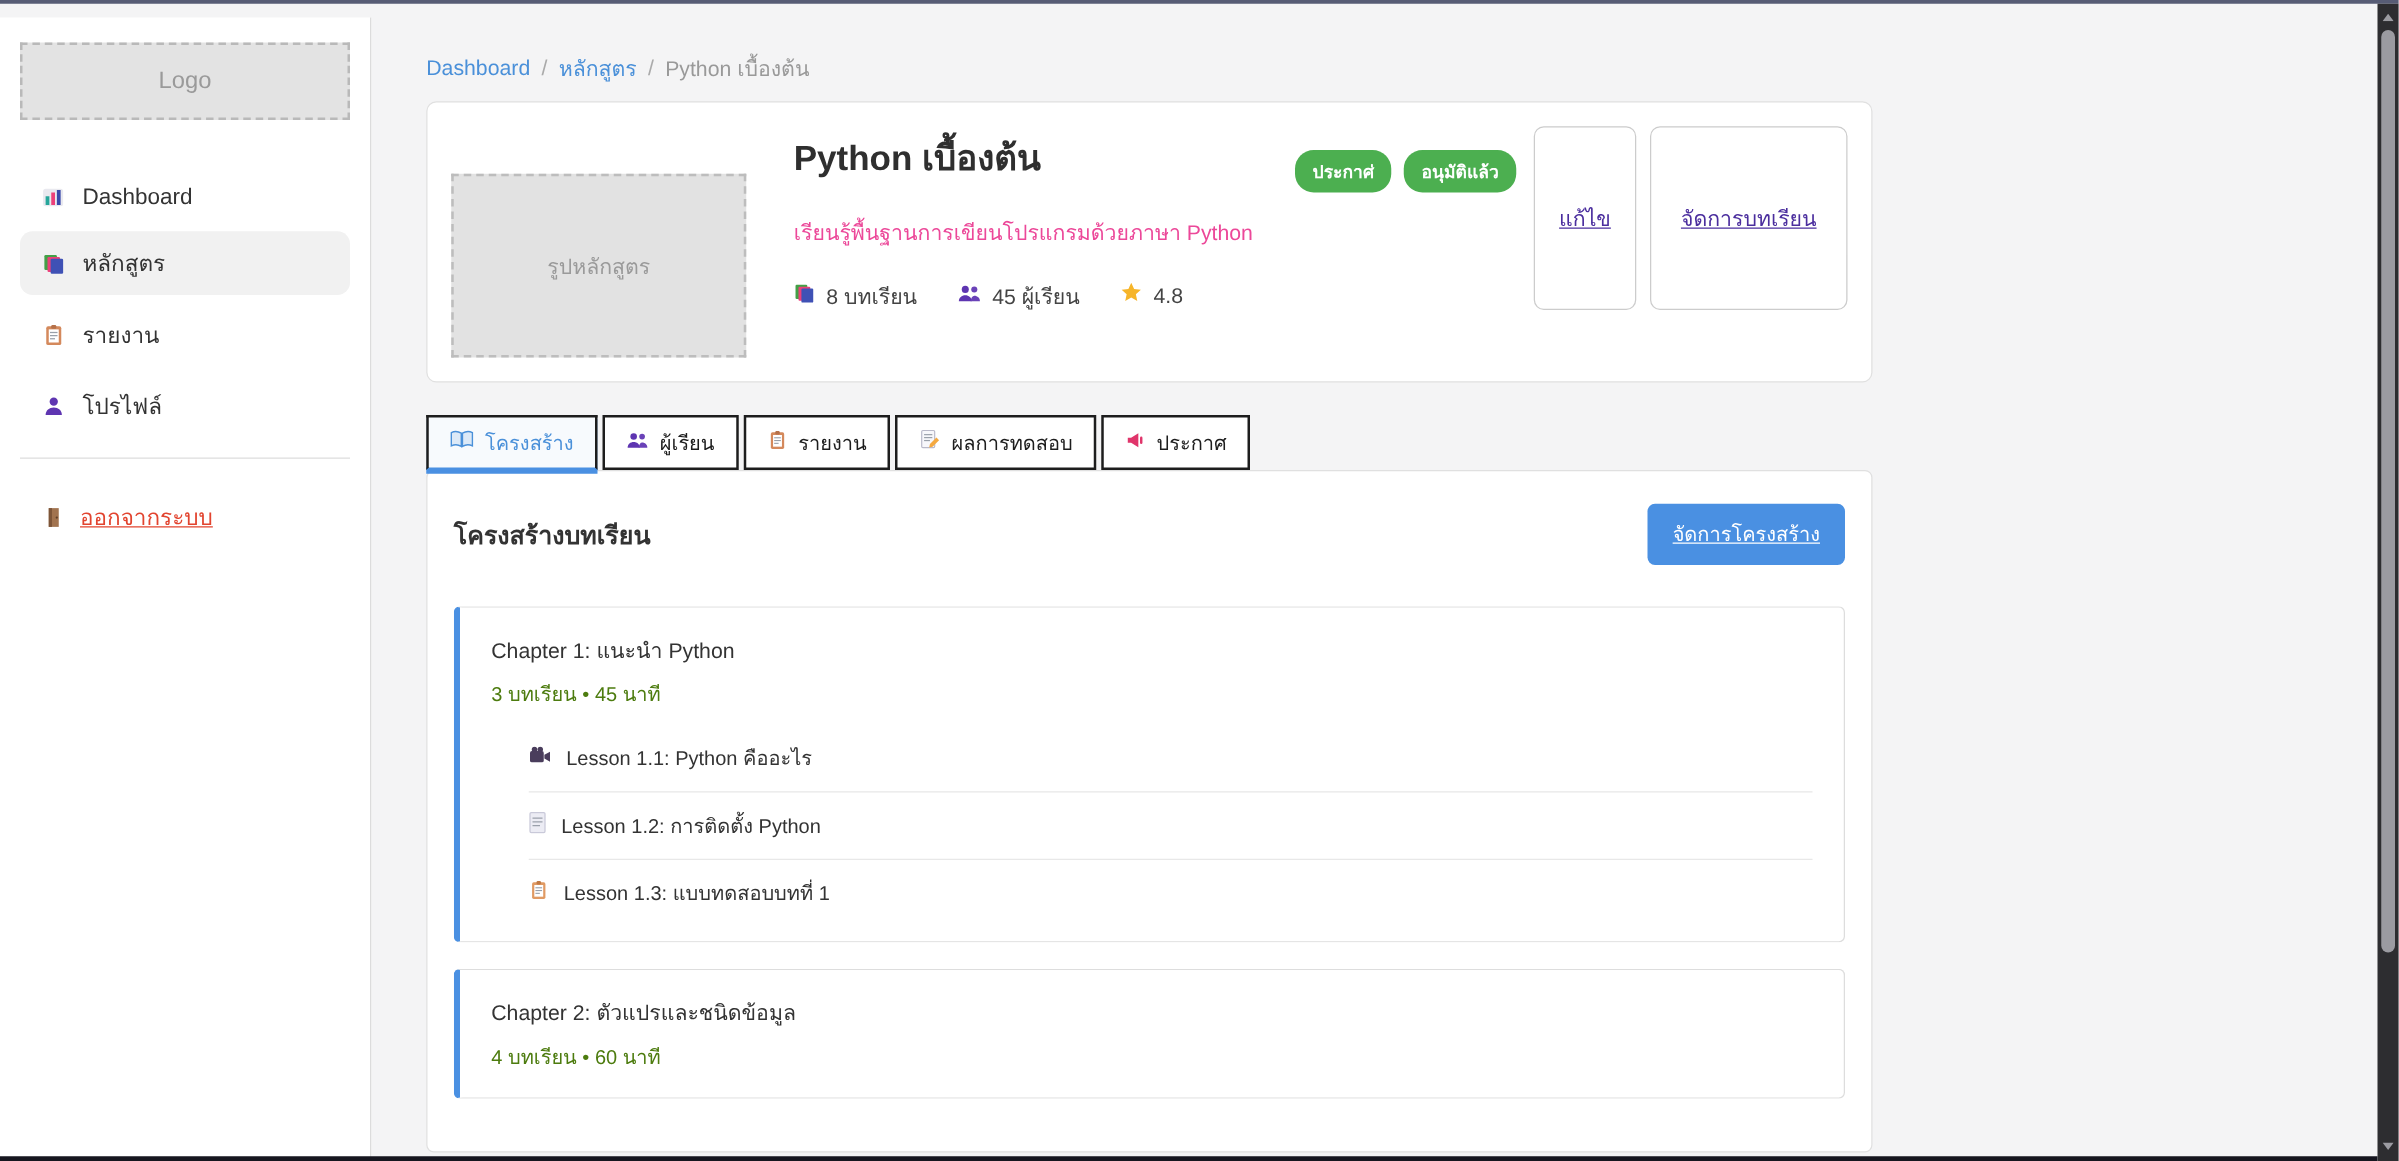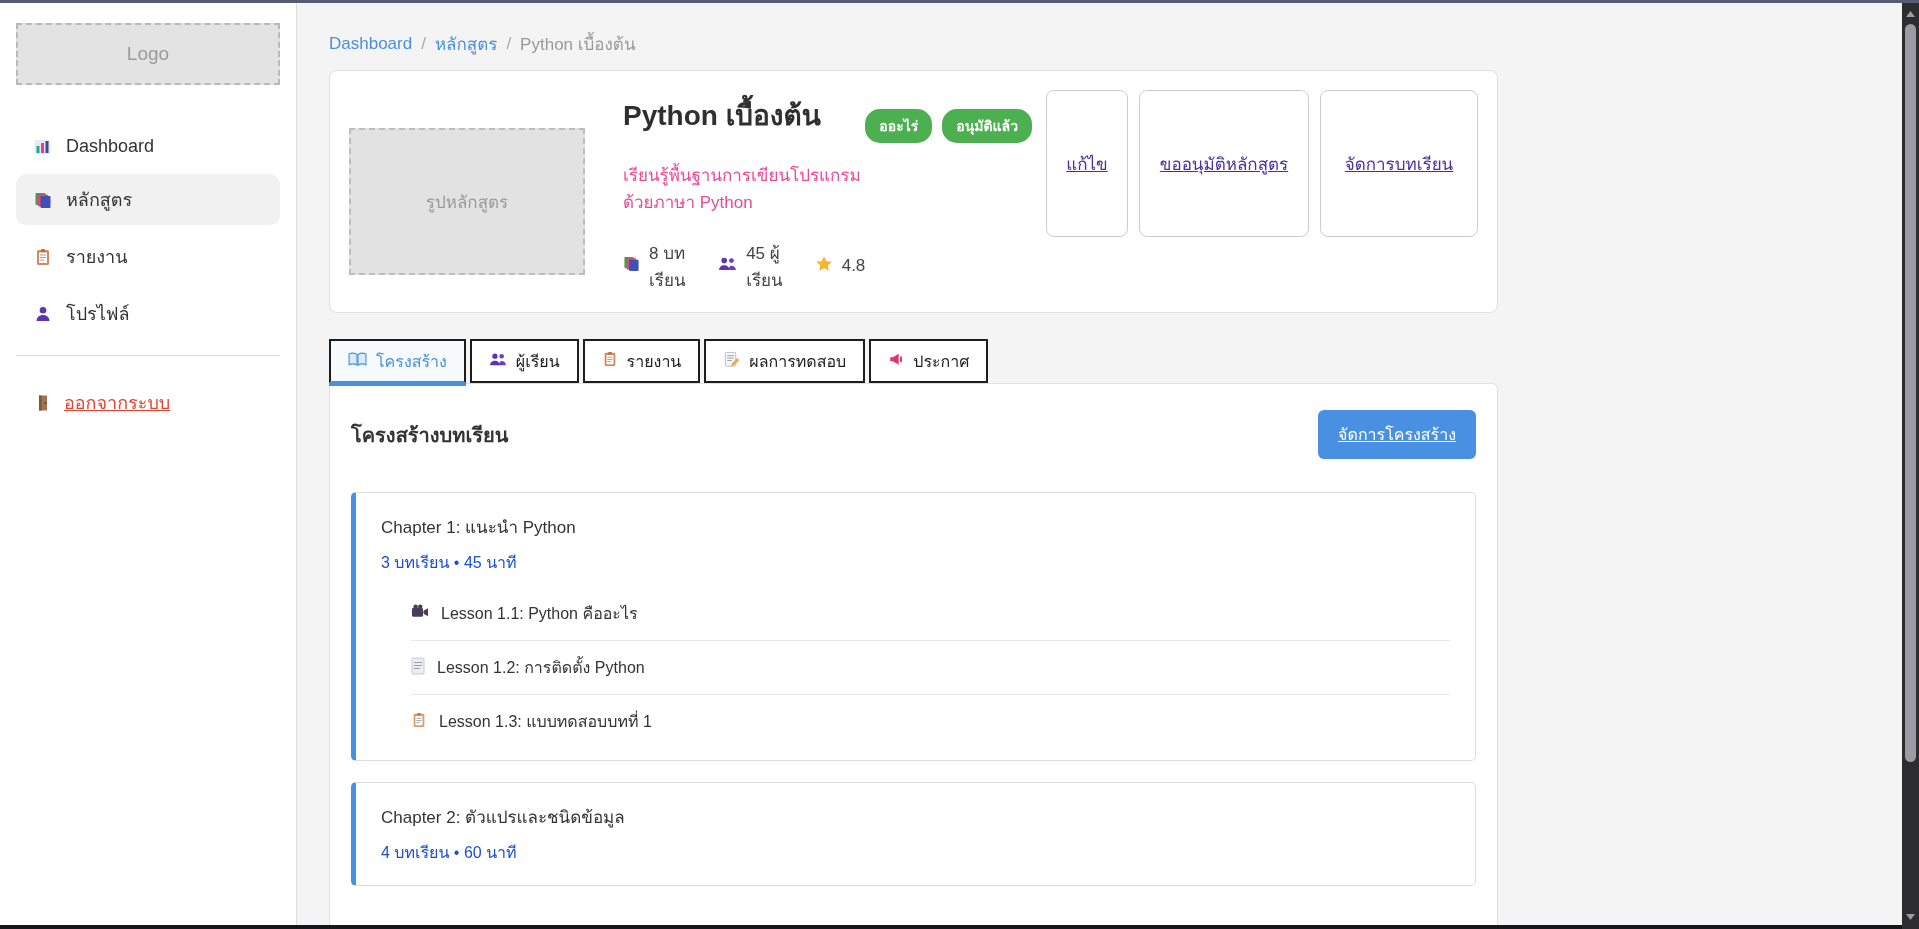--- a/index.html
+++ b/index.html
@@ -11,21 +11,21 @@
   .top-strip { position:absolute; top:0; left:0; width:100%; height:3px; background:#575c75; z-index:40; }
   .bottom-strip { position:absolute; bottom:0; left:0; width:1902px; height:4px; background:#16161f; z-index:40; }
 
   
   .scrollbar { position:absolute; top:3px; right:0; width:17px; height:926px; background:#2d2d30; z-index:50; }
   .sb-arrow { position:absolute; left:0; width:17px; height:16px; display:flex; align-items:center; justify-content:center; }
   .sb-arrow svg { display:block; }
   .sb-up { top:3px; } .sb-down { bottom:4px; }
   .sb-thumb { position:absolute; top:21px; left:3px; width:11px; height:738px; background:#9b9ba1; border-radius:6px; }
 
-  .app { display:flex; width:1528px; height:100%; padding-top:3px; }
+  .app { display:flex; width:1528px; height:100%; padding-top:14px;gap:12px; }
 
   
   .sidebar { width:297px; background:#fff; border-right:1px solid #dcdcdc; padding:20px 16px; flex-shrink:0; }
   .logo-box { height:62px; border:2px dashed #b9b9b9; background:#e3e3e3; display:flex; align-items:center; justify-content:center; color:#9a9a9a; font-size:19px; margin-bottom:40px; }
   .nav-item { display:flex; align-items:center; gap:14px; padding:11px 17px; font-size:18px; color:#333; margin-bottom:6px; border-radius:10px; cursor:pointer; }
   .nav-item.active { background:#f1f1f1; }
   .nav-item .ic, .logout .ic { display:flex; width:19px; justify-content:center; flex-shrink:0; }
   .side-divider { border:none; border-top:1px solid #ddd; margin:16px 0 32px; }
   .logout { display:flex; align-items:center; gap:12px; padding:0 0 0 17px; font-size:18px; color:#e2442f; cursor:pointer; }
   .logout span.lbl { text-decoration:underline; }
@@ -58,21 +58,21 @@
   .tab.active { color:#4a90d9; background:#f7fafd; border-bottom-color:#4a90e2; box-shadow:0 3px 0 0 #4a90e2; }
 
   
   .content-card { background:#fff; border:1px solid #e0e0e0; border-radius:6px; padding:26px 21px 42px; }
   .content-header { display:flex; align-items:center; justify-content:space-between; }
   .content-title { font-size:20px; font-weight:bold; color:#333; }
   .manage-btn { background:#4a90e2; border:none; border-radius:6px; padding:12px 20px; cursor:pointer; }
   .manage-btn span { color:#fff; font-size:16px; text-decoration:underline; }
   .chapter { margin-top:33px; border:1px solid #ddd; border-left:5px solid #4a90e2; border-radius:5px; padding:20px 25px 20px; }
   .chapter-title { font-size:17px; font-weight:normal; color:#333; }
-  .chapter-meta { font-size:16px; color:#1d4ed8; margin-top:10px; }
+  .chapter-meta { font-size:16px; color:#4d7c0f; margin-top:10px; }
   .lessons { margin:12px 0 0 30px; }
   .lesson { display:flex; align-items:center; gap:12px; padding:14px 0; border-bottom:1px solid #e8e8e8; font-size:16px; color:#333; cursor:pointer; }
   .lesson:last-child { border-bottom:none; padding-bottom:6px; }
   .chapter.collapsed { margin-top:21px; }
 
   
   .bottom-cards { margin-top:17px; display:flex; gap:23px; }
   .bottom-card { flex:1; background:#fff; border:1px solid #ddd; border-radius:6px; height:70px; }
 </style>
 </head>
@@ -195,30 +195,27 @@
                 </svg>
             </span>
             <span>4.8</span>
           </span>
         </div>
       </div>
 
       <div class="course-spacer"></div>
 
       <div class="badges">
-        <span class="badge">ออะไร่</span>
+        <span class="badge">ประกาศ่</span>
         <span class="badge">อนุมัติแล้ว</span>
       </div>
 
       <div class="action-boxes">
         <div class="action-box box-edit">
           <a>แก้ไข</a>
-        </div>
-        <div class="action-box box-approve">
-          <a>ขออนุมัติหลักสูตร</a>
         </div>
         <div class="action-box box-lessons">
           <a>จัดการบทเรียน</a>
         </div>
       </div>
     </section>
 
     <div class="tabs">
       <button class="tab active">
         <span>

